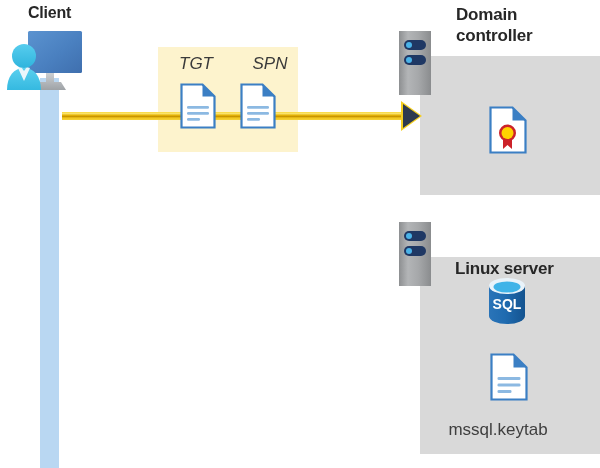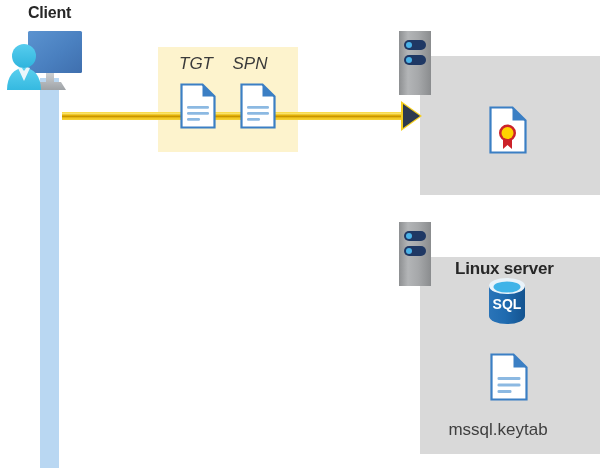--- a/index.html
+++ b/index.html
@@ -120,21 +120,21 @@
   }
 
   
   .doc-label {
     font-size: 17px;
     color: #3a3a3a;
     text-align: center;
     font-style: italic;
   }
   #tgt-label { left: 168px; top: 54px; width: 56px; }
-  #spn-label { left: 220px; top: 54px; width: 60px; }
+  #spn-label { left: 240px; top: 54px; width: 60px; }
   #keytab-label {
     left: 420px; top: 420px;
     width: 156px;
     font-size: 17px;
     color: #3f3f3f;
     text-align: center;
   }
 
   
   #tgt-doc  { left: 180px; top: 83px;  width: 36px; height: 46px; }
@@ -274,16 +274,17 @@
       <path d="M23.5 1.5 l13 13 h-13 z" fill="#3b7fc4"></path>
       <g fill="#8cb9e2">
         <rect x="7.5" y="24" width="23" height="3" rx="1.3"></rect>
         <rect x="7.5" y="30.5" width="23" height="3" rx="1.3"></rect>
         <rect x="7.5" y="37" width="14" height="3" rx="1.3"></rect>
       </g>
     </svg>
   </div>
 
   <div class="abs title" id="client-title">Client</div>
+  <div class="abs title" id="dc-title">Domain controller</div>
   <div class="abs title" id="linux-title">Linux server</div>
   <div class="abs" id="keytab-label">mssql.keytab</div>
 
 </div>
 
 </body></html>

